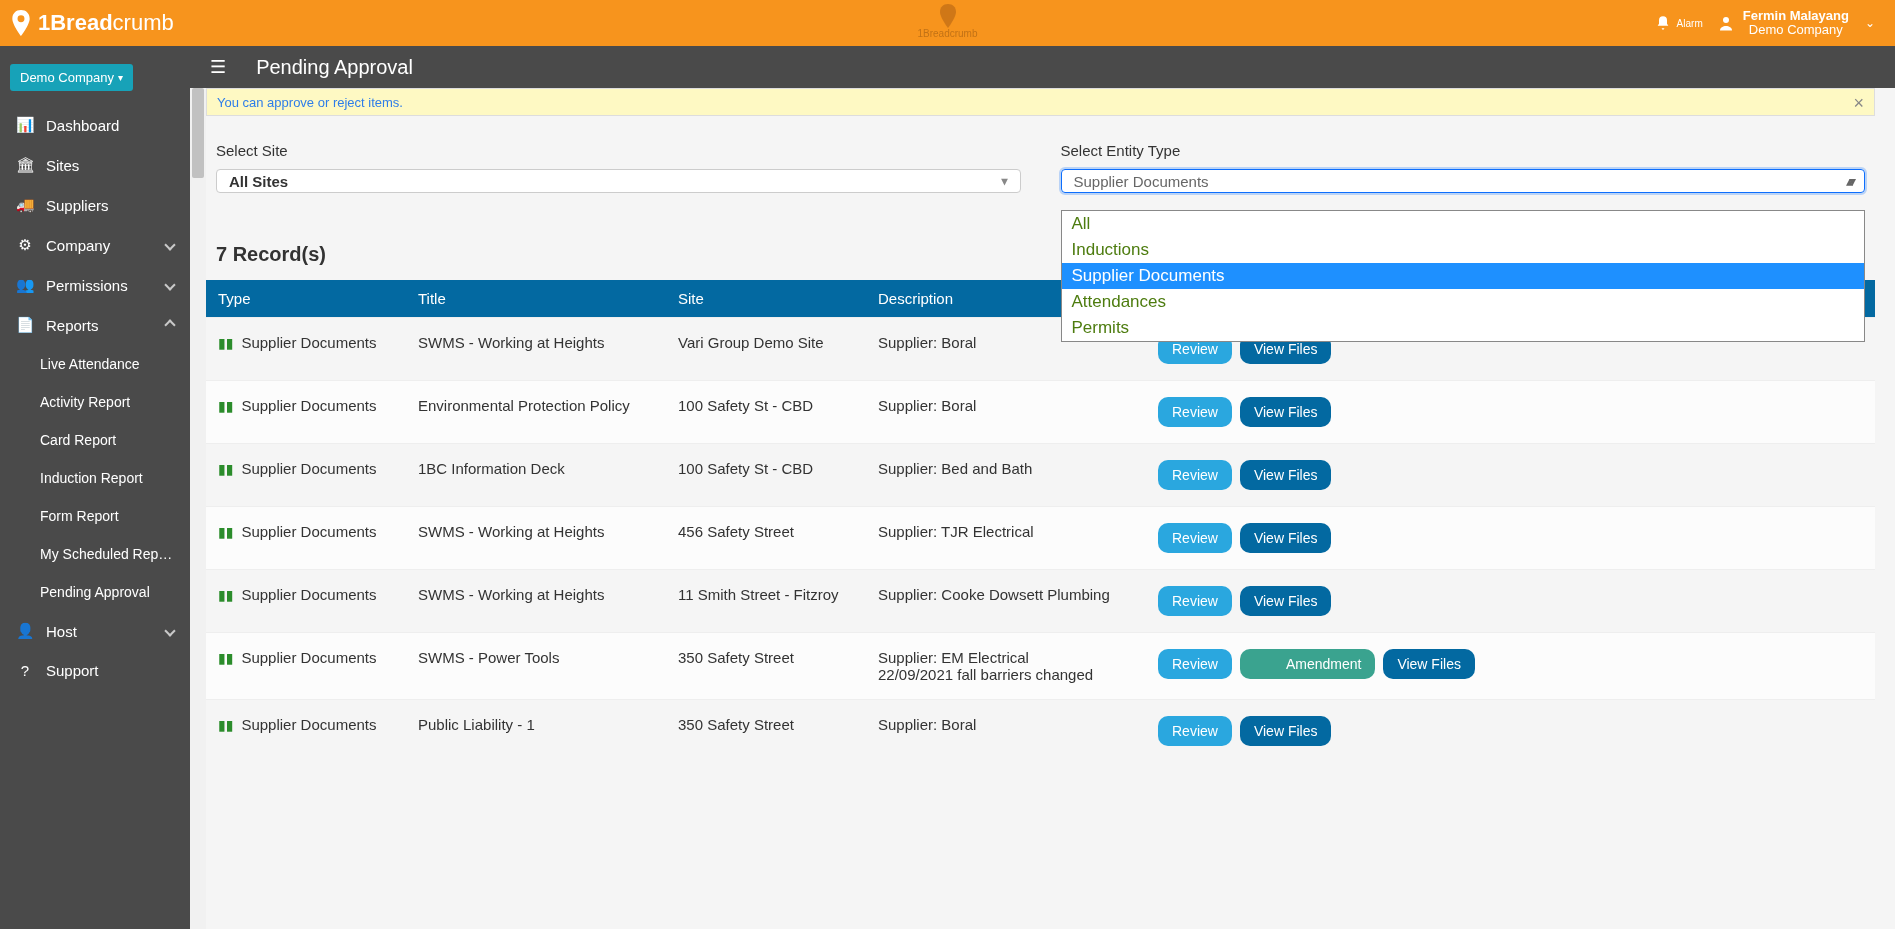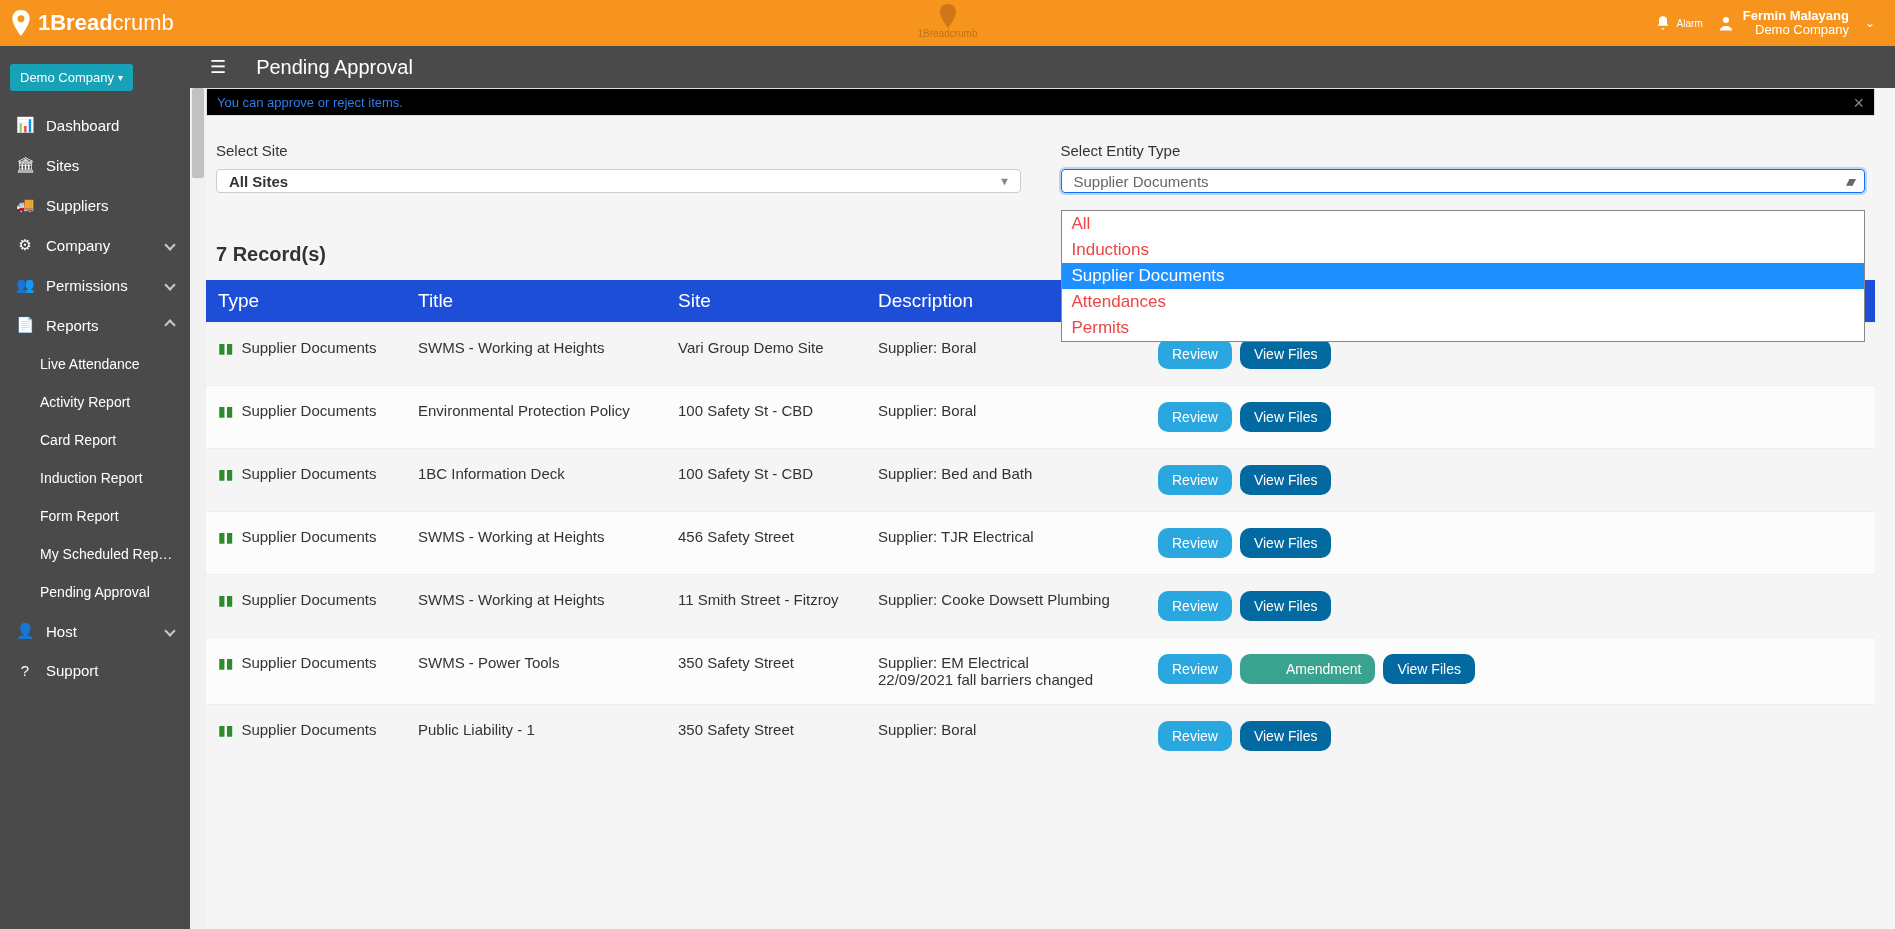--- a/index.html
+++ b/index.html
@@ -11,21 +11,21 @@
   .logo-pin { width: 22px; height: 26px; }
   .logo-text { color: #fff; font-size: 22px; }
   .logo-text b { font-weight: 700; }
   .topbar-center { position: absolute; left: 50%; transform: translateX(-50%); top: 4px; text-align: center; }
   .topbar-center .mini-logo { color: #b56a14; font-size: 10px; opacity: 0.8; }
   .topbar-center svg { display:block; margin:0 auto; }
   .topbar-right { display: flex; align-items: center; gap: 14px; color: #fff; }
   .bell { width: 16px; height: 16px; }
   .alarm-text { font-size: 10px; }
   .user-icon { width: 18px; height: 18px; }
-  .user-block { line-height: 1.1; font-size: 13px; text-align: right; }
+  .user-block { line-height: 1.1; font-size: 13px; text-align: center; }
   .user-block div:first-child { font-weight: 600; }
   .chev { font-size: 12px; margin-left: 8px; }
 
   
   .subbar { position:absolute; top:46px; left:190px; right:0; height:42px; background:#4a4a4a; display:flex; align-items:center; padding-left: 20px; gap: 30px; color:#fff; }
   .hamburger { font-size:18px; cursor:pointer; }
   .page-title { font-size:20px; font-weight:400; }
 
   
   .sidebar { position:absolute; top:46px; left:0; width:190px; bottom:0; background:#4a4a4a; color:#fff; padding-top:10px; }
@@ -38,46 +38,46 @@
   .nav li.expanded::after { transform:rotate(-135deg); }
   .nav li.sub { padding-left:40px; font-size:14px; }
   .nav li.sub .label { white-space:nowrap; overflow:hidden; text-overflow:ellipsis; max-width:140px; display:inline-block; }
 
   
   .scroll-strip { position:absolute; top:88px; left:190px; width:16px; bottom:0; background:#f1f1f1; }
   .scroll-strip .thumb { position:absolute; top:0; left:2px; right:2px; height:90px; background:#c1c1c1; border-radius:2px; }
 
   
   .main { position:absolute; top:88px; left:206px; right:20px; bottom:0; }
-  .banner { background:#000000; border:1px solid #ddd; padding:4px 10px; position:relative; }
+  .banner { background:#fef9c3; border:1px solid #ddd; padding:4px 10px; position:relative; }
   .banner-link { color:#2e7de9; font-size:13px; }
   .banner-close { position:absolute; right:10px; top:4px; color:#888; font-size:18px; cursor:pointer; }
 
   .filters { display:flex; gap:40px; padding:26px 10px 10px 10px; }
   .filter { flex:1; position:relative; }
   .filter-label { font-size:15px; color:#333; margin-bottom:10px; }
   .select-box { border:1px solid #ccc; border-radius:4px; background:#fff; height:24px; display:flex; align-items:center; padding:0 12px; justify-content:space-between; font-size:15px; color:#333; cursor:pointer; }
   .select-box.bold { font-weight:700; }
   .select-box .toggle { color:#888; font-size:12px; }
   .select-box.open { border-color:#0d6efd; outline:2px solid rgba(13,110,253,.25); }
   .select-box.open .val { color:#666; font-weight:400; }
   .updown { font-size:14px; color:#666; letter-spacing:-4px; }
 
   .dropdown { position:absolute; top:68px; left:0; right:0; background:#fff; border:1px solid #888; z-index:50; }
-  .dropdown .opt { padding:3px 10px; font-size:17px; color:#ef4444; cursor:pointer; }
+  .dropdown .opt { padding:3px 10px; font-size:17px; color:#4d7c0f; cursor:pointer; }
   .dropdown .opt.selected { background:#1e90ff; color:#fff; }
 
   
   .watermark { position:absolute; left:50%; top:330px; transform:translateX(-50%); display:flex; align-items:center; gap:6px; opacity:0.18; pointer-events:none; z-index:0; }
   .watermark .wm-text { font-size:32px; color:#333; }
 
   .record-count { font-size:20px; color:#333; padding:40px 10px 14px; font-weight:600; position:relative; z-index:1; }
 
   .table { width:100%; border-collapse:collapse; background:#fff; position:relative; z-index:1; }
-  .table th { background:#1d4ed8; color:#fff; font-weight:500; text-align:left; padding:10px 12px; font-size:19px; }
+  .table th { background:#0369a1; color:#fff; font-weight:500; text-align:left; padding:10px 12px; font-size:15px; }
   .table td { padding:16px 12px; font-size:15px; color:#333; border-top:1px solid #eee; vertical-align:top; }
   .table tr:nth-child(even) td { background:#fcfcfc; }
   .table tr:nth-child(odd) td  { background:#f5f5f5; }
   .type-cell { display:flex; align-items:center; gap:8px; }
   .type-icon { color:#2b8c2b; font-size:14px; }
   .btn { display:inline-block; padding:7px 14px; border-radius:10px; color:#fff; font-size:14px; margin-right:8px; cursor:pointer; border:none; }
   .btn-review { background:#2aa7df; }
   .btn-files  { background:#0369a1; }
   .btn-amend  { background:#3aa38f;padding-left:46px; }
   .actions-cell { white-space:nowrap; }

